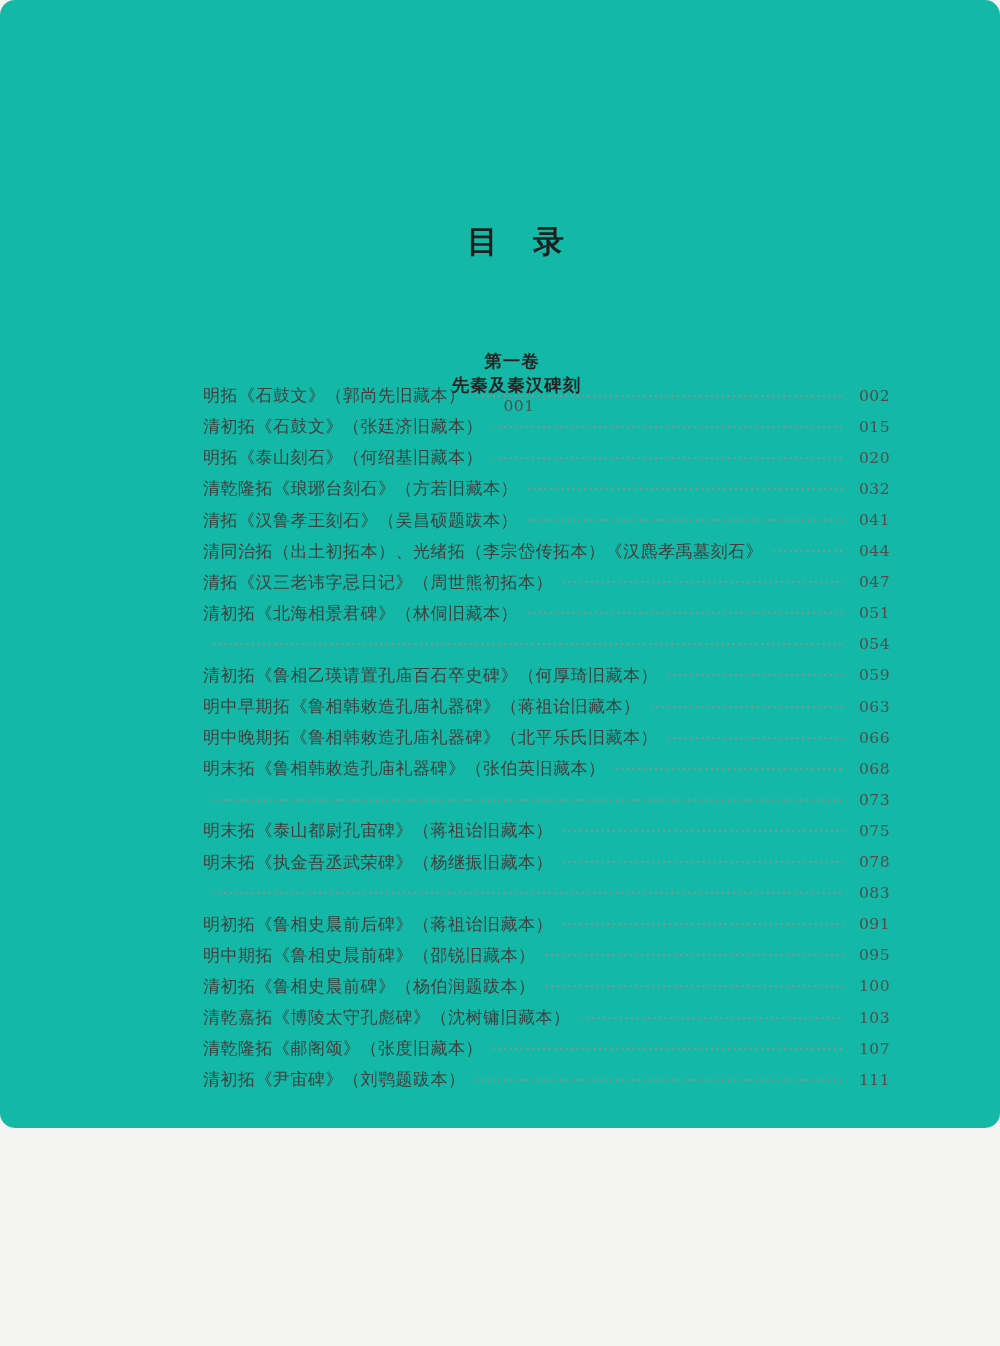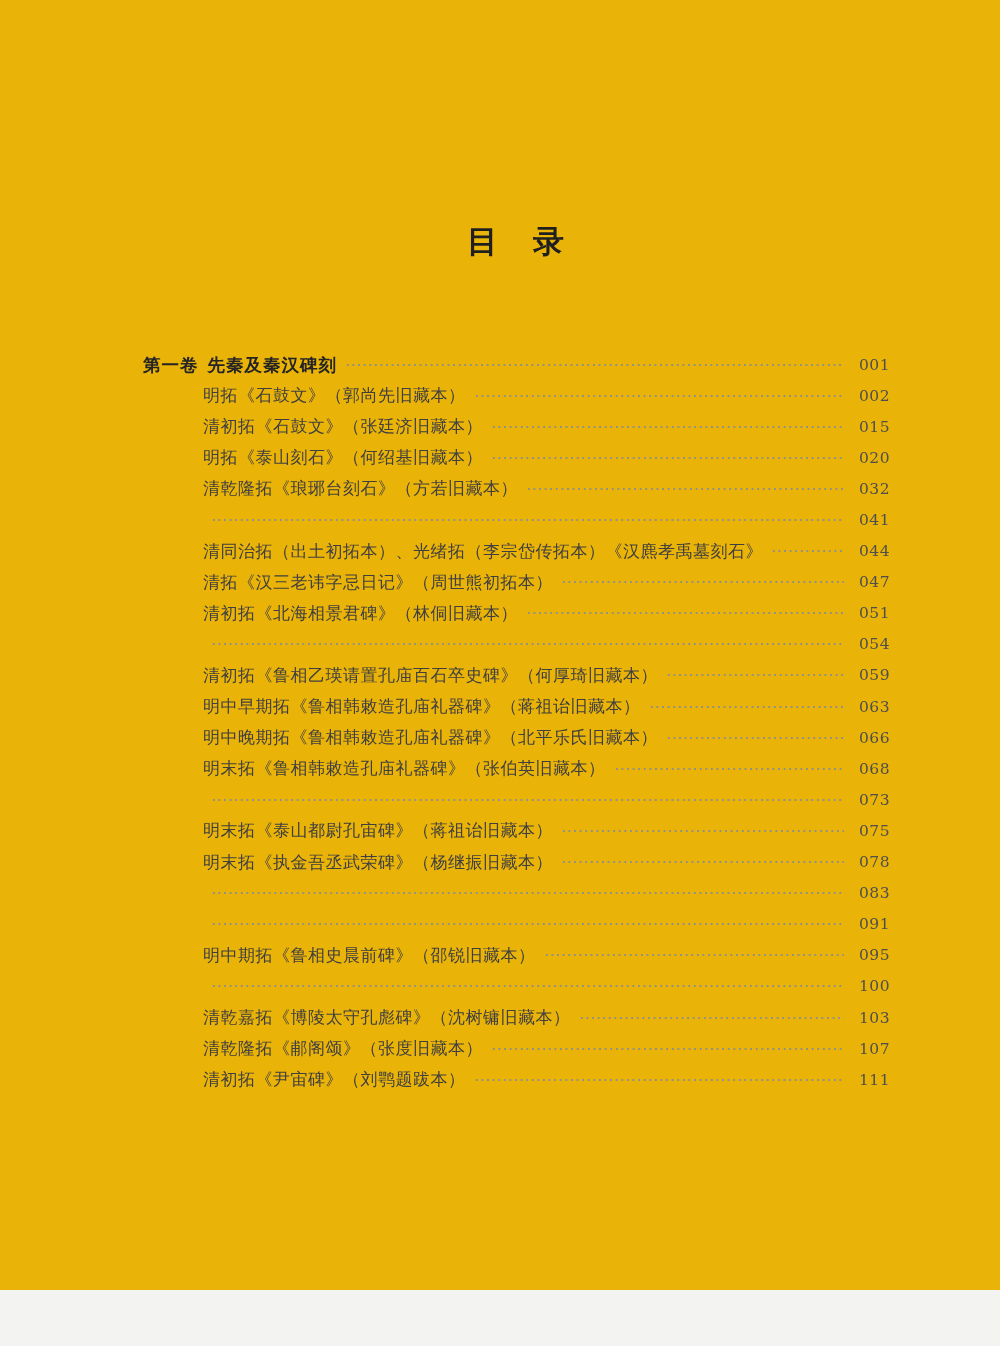--- a/index.html
+++ b/index.html
@@ -3,24 +3,25 @@
 <meta charset="utf-8">
 <style>
   html,body{margin:0;padding:0;}
   body{
     width:1000px;height:1346px;
     background:#f3f3f1;
     font-family:"DejaVu Serif","Liberation Serif",serif;
   }
   .page{
     position:relative;
-    width:1000px;height:1290px;
-    background:#eab308;
+    width:1000px;height:1128px;
+    background:#14b8a6;
     overflow:hidden;
     color:#3c3c3c;
+    border-radius:15px;
   }
   .doc-title{
     position:absolute;
     top:221px;left:143px;right:110px;
     text-align:center;
     font-size:31px;
     font-weight:700;
     letter-spacing:2px;
     color:#1f1f1f;
     font-family:"DejaVu Serif","Liberation Serif",serif;
@@ -38,20 +39,21 @@
     letter-spacing:0.5px;
     color:#3f3f3f;
   }
   .toc-row:not(.volume){ padding-left:60px; }
   .volume{
     font-weight:700;
     color:#242424;
     font-family:"DejaVu Sans","Liberation Sans",sans-serif;
     font-size:17.5px;
     letter-spacing:1px;
+    flex-direction:column;
   }
   .volume-label{ margin-right:9px; flex-shrink:0; white-space:nowrap; }
   .entry-text,.volume-title{ white-space:nowrap; flex-shrink:0; }
   .dots{
     flex:1 1 auto;
     height:100%;
     margin:0 10px 0 8px;
     background-image:radial-gradient(circle, #8f8f8f 1.05px, rgba(0,0,0,0) 1.45px);
     background-size:5.6px 4px;
     background-repeat:repeat-x;
@@ -94,20 +96,21 @@
         <span class="entry-text">明拓《泰山刻石》（何绍基旧藏本）</span>
         <span class="dots"></span>
         <span class="pagenum">020</span>
       </div>
       <div class="toc-row">
         <span class="entry-text">清乾隆拓《琅琊台刻石》（方若旧藏本）</span>
         <span class="dots"></span>
         <span class="pagenum">032</span>
       </div>
       <div class="toc-row">
+        <span class="entry-text">清拓《汉鲁孝王刻石》（吴昌硕题跋本）</span>
         <span class="dots"></span>
         <span class="pagenum">041</span>
       </div>
       <div class="toc-row">
         <span class="entry-text">清同治拓（出土初拓本）、光绪拓（李宗岱传拓本）《汉麃孝禹墓刻石》</span>
         <span class="dots"></span>
         <span class="pagenum">044</span>
       </div>
       <div class="toc-row">
         <span class="entry-text">清拓《汉三老讳字忌日记》（周世熊初拓本）</span>
@@ -155,29 +158,31 @@
       <div class="toc-row">
         <span class="entry-text">明末拓《执金吾丞武荣碑》（杨继振旧藏本）</span>
         <span class="dots"></span>
         <span class="pagenum">078</span>
       </div>
       <div class="toc-row">
         <span class="dots"></span>
         <span class="pagenum">083</span>
       </div>
       <div class="toc-row">
+        <span class="entry-text">明初拓《鲁相史晨前后碑》（蒋祖诒旧藏本）</span>
         <span class="dots"></span>
         <span class="pagenum">091</span>
       </div>
       <div class="toc-row">
         <span class="entry-text">明中期拓《鲁相史晨前碑》（邵锐旧藏本）</span>
         <span class="dots"></span>
         <span class="pagenum">095</span>
       </div>
       <div class="toc-row">
+        <span class="entry-text">清初拓《鲁相史晨前碑》（杨伯润题跋本）</span>
         <span class="dots"></span>
         <span class="pagenum">100</span>
       </div>
       <div class="toc-row">
         <span class="entry-text">清乾嘉拓《博陵太守孔彪碑》（沈树镛旧藏本）</span>
         <span class="dots"></span>
         <span class="pagenum">103</span>
       </div>
       <div class="toc-row">
         <span class="entry-text">清乾隆拓《郙阁颂》（张度旧藏本）</span>

